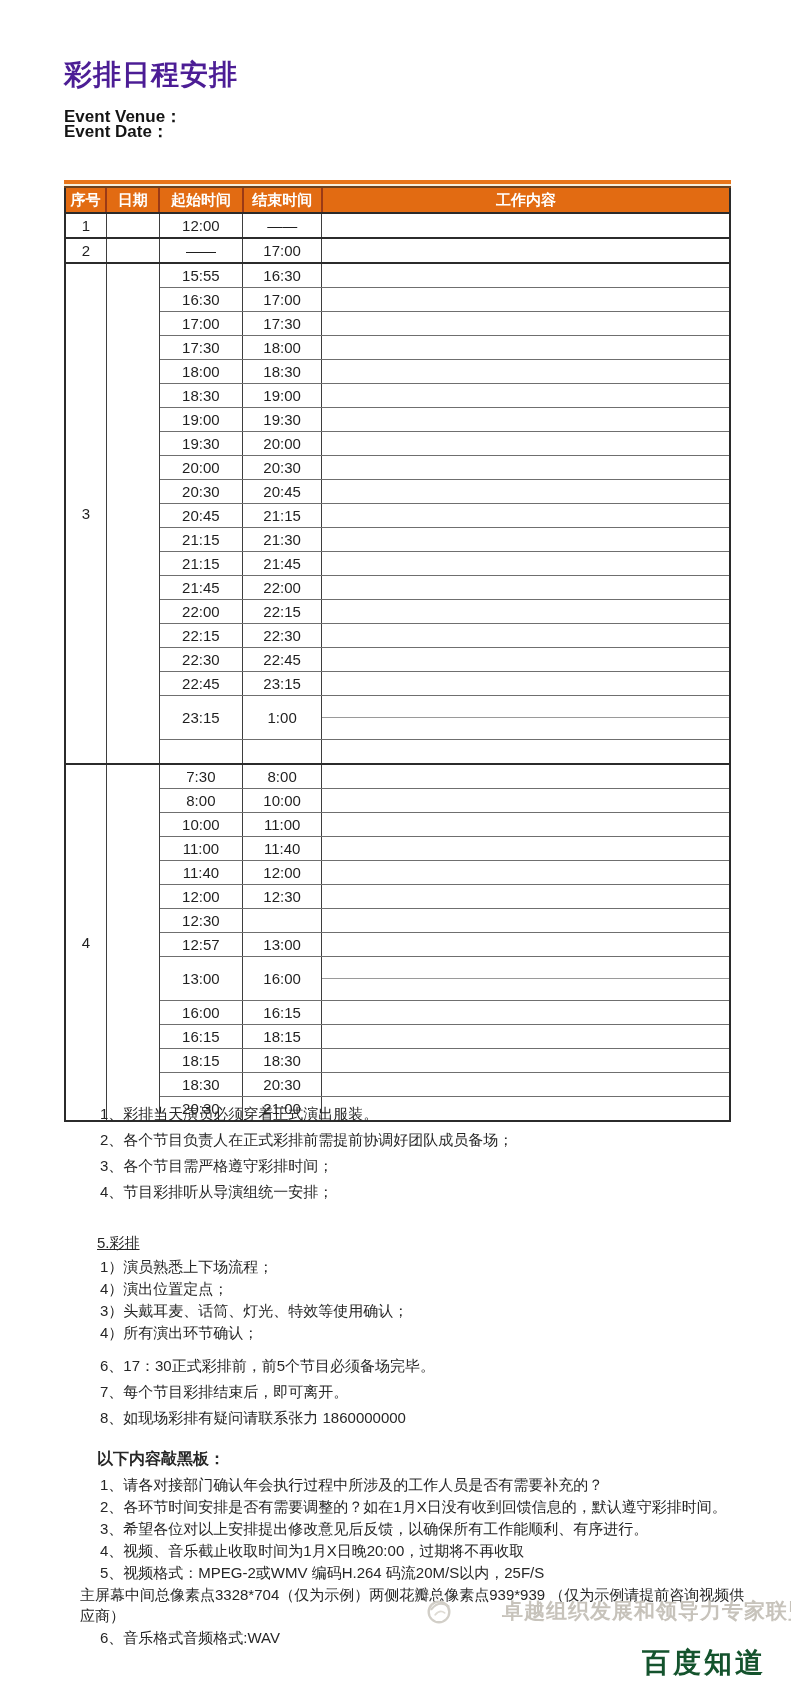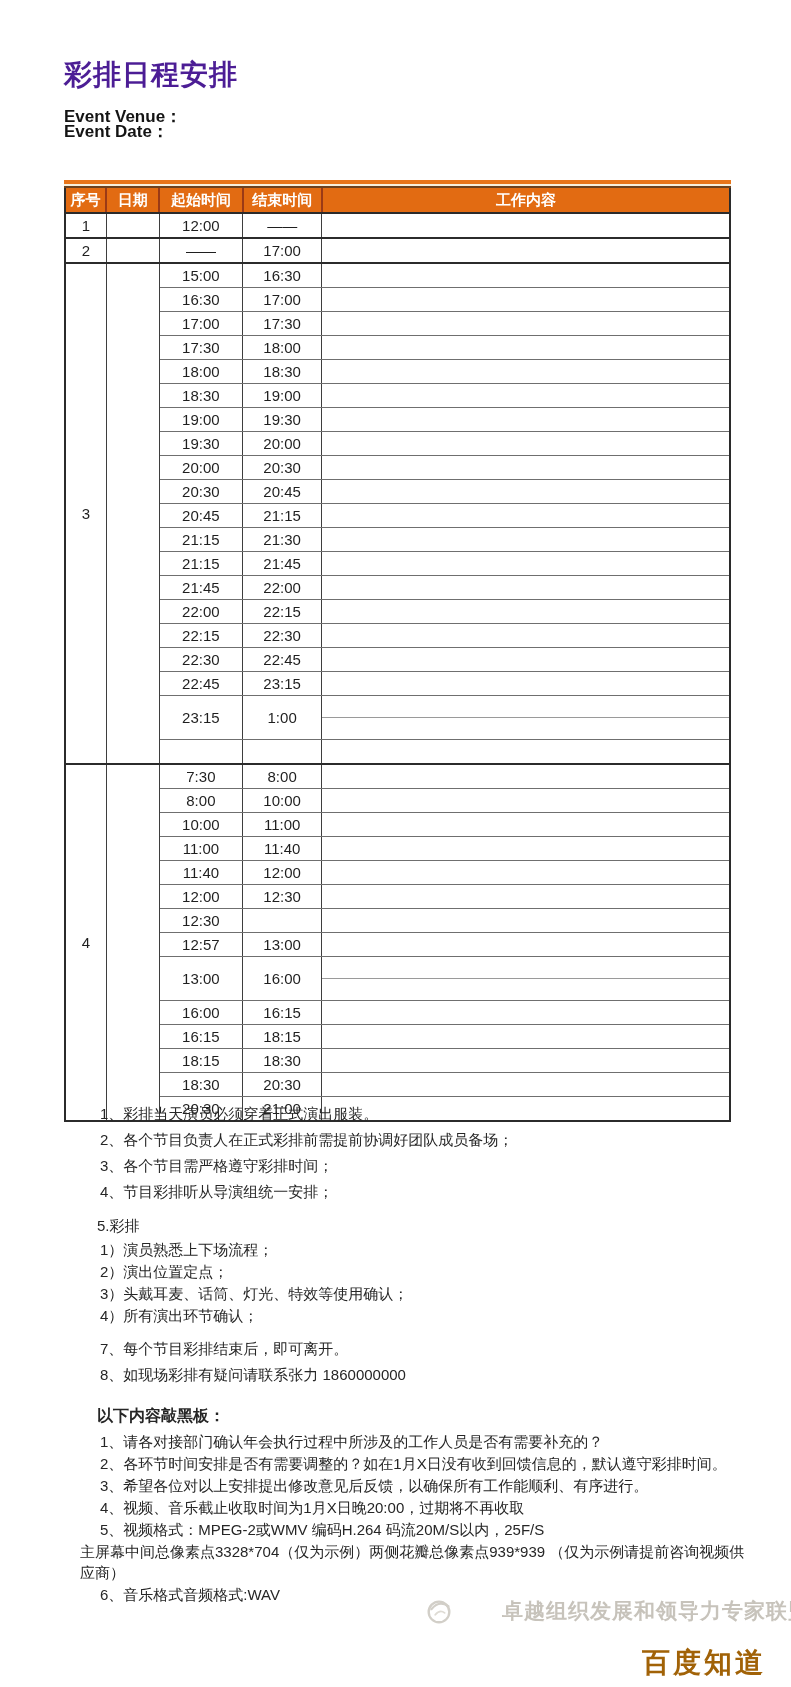--- a/index.html
+++ b/index.html
@@ -30,31 +30,31 @@
   }
   tr.sec-start td{border-top:2px solid #2b2b2b;}
   tr.sub td{height:21px;}
   tr.tall-top td.c-content{border-bottom:1px solid #9a9a9a;}
   tr.tall-bottom td.c-content{border-top:1px solid #9a9a9a;}
   td.c-content{text-align:left;}
   
   .notes{position:absolute;left:100px;top:1103px;width:655px;font-size:15px;color:#262626;}
   .note-line{line-height:21px;margin-bottom:5px;}
   .tight .note-line{margin-bottom:1px;}
-  .g2title{margin-top:13px;margin-bottom:3px;margin-left:-3px;}
+  .g2title{margin-top:30px;margin-bottom:3px;margin-left:-3px;text-decoration:underline;}
   .group3{margin-top:12px;}
   .bb-title{margin-top:20px;margin-bottom:5px;font-weight:bold;font-size:16px;margin-left:-3px;}
   .note-line.para{margin-left:-20px;line-height:21px;}
   
   .brand-row{position:absolute;left:424px;top:1596px;display:flex;align-items:center;gap:40px;}
   .brand-logo{width:30px;height:30px;margin-right:8px;}
   .brand-text{font-size:21px;font-weight:bold;color:#c7c3bb;letter-spacing:1px;white-space:nowrap;}
   .watermark{
     position:absolute;left:642px;top:1644px;font-size:28px;font-weight:bold;
-    color:#a16207;letter-spacing:3px;white-space:nowrap;
+    color:#14532d;letter-spacing:3px;white-space:nowrap;
     text-shadow:0 0 2px #ffffff,0 0 4px #ffffff;
   }
 </style>
 </head>
 <body>
 
 <div class="page">
 
   <div class="title">彩排日程安排</div>
   <div class="evt-label evt-venue">Event Venue：</div>
@@ -91,21 +91,21 @@
           <tr class="sec-start">
             <td class="c-no">2</td>
             <td class="c-date"></td>
             <td class="c-start">——</td>
             <td class="c-end">17:00</td>
             <td class="c-content"></td>
           </tr>
           <tr class="sec-start">
             <td class="c-no" rowspan="21">3</td>
             <td class="c-date" rowspan="21"></td>
-            <td class="c-start">15:00</td>
+            <td class="c-start">15:55</td>
             <td class="c-end">16:30</td>
             <td class="c-content"></td>
           </tr>
           <tr>
             <td class="c-start">16:30</td>
             <td class="c-end">17:00</td>
             <td class="c-content"></td>
           </tr>
           <tr>
             <td class="c-start">17:00</td>
@@ -282,25 +282,26 @@
   <div class="notes">
     <div class="note-group">
         <div class="note-line">1、彩排当天演员必须穿着正式演出服装。</div>
         <div class="note-line">2、各个节目负责人在正式彩排前需提前协调好团队成员备场；</div>
         <div class="note-line">3、各个节目需严格遵守彩排时间；</div>
         <div class="note-line">4、节目彩排听从导演组统一安排；</div>
       </div>
     <div class="note-line g2title">5.彩排</div>
     <div class="note-group tight">
         <div class="note-line">1）演员熟悉上下场流程；</div>
-        <div class="note-line">2）演出位置定点；</div>
+        <div class="note-line">4）演出位置定点；</div>
         <div class="note-line">3）头戴耳麦、话筒、灯光、特效等使用确认；</div>
         <div class="note-line">4）所有演出环节确认；</div>
       </div>
     <div class="note-group group3">
+        <div class="note-line">6、17：30正式彩排前，前5个节目必须备场完毕。</div>
         <div class="note-line">7、每个节目彩排结束后，即可离开。</div>
         <div class="note-line">8、如现场彩排有疑问请联系张力 1860000000</div>
       </div>
     <div class="note-line bb-title">以下内容敲黑板：</div>
     <div class="note-group tight">
         <div class="note-line">1、请各对接部门确认年会执行过程中所涉及的工作人员是否有需要补充的？</div>
         <div class="note-line">2、各环节时间安排是否有需要调整的？如在1月X日没有收到回馈信息的，默认遵守彩排时间。</div>
         <div class="note-line">3、希望各位对以上安排提出修改意见后反馈，以确保所有工作能顺利、有序进行。</div>
         <div class="note-line">4、视频、音乐截止收取时间为1月X日晚20:00，过期将不再收取</div>
         <div class="note-line">5、视频格式：MPEG-2或WMV 编码H.264 码流20M/S以内，25F/S</div>

